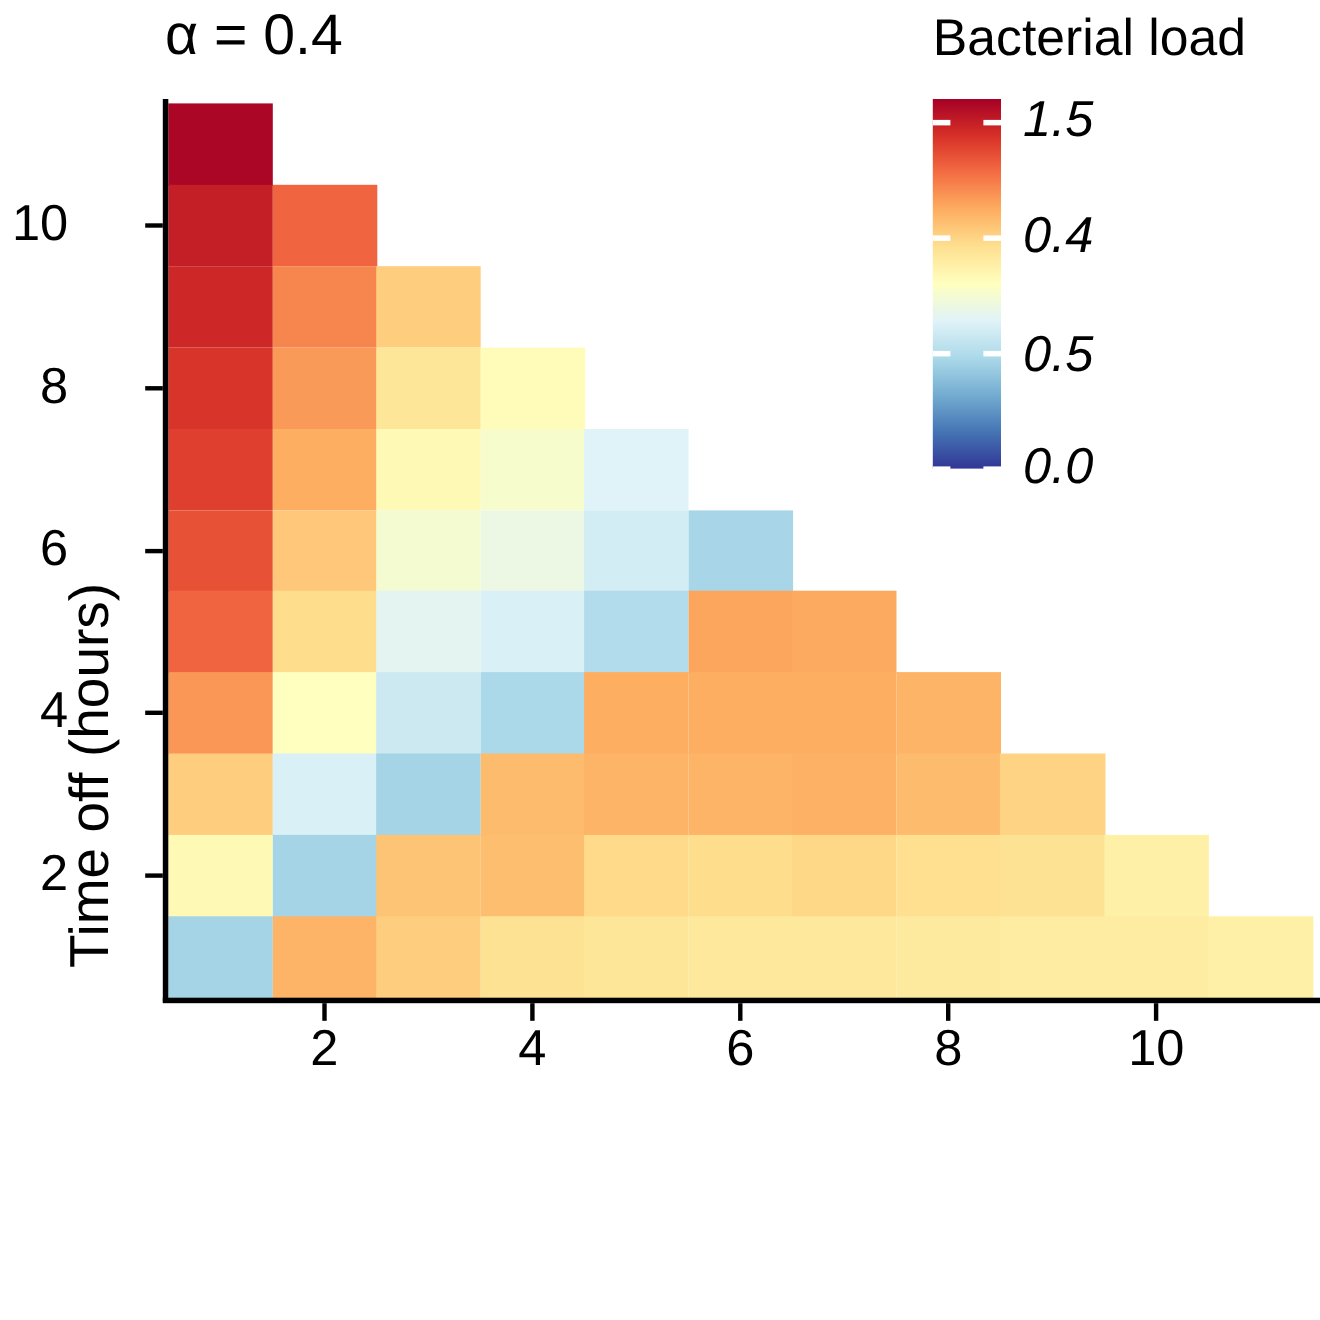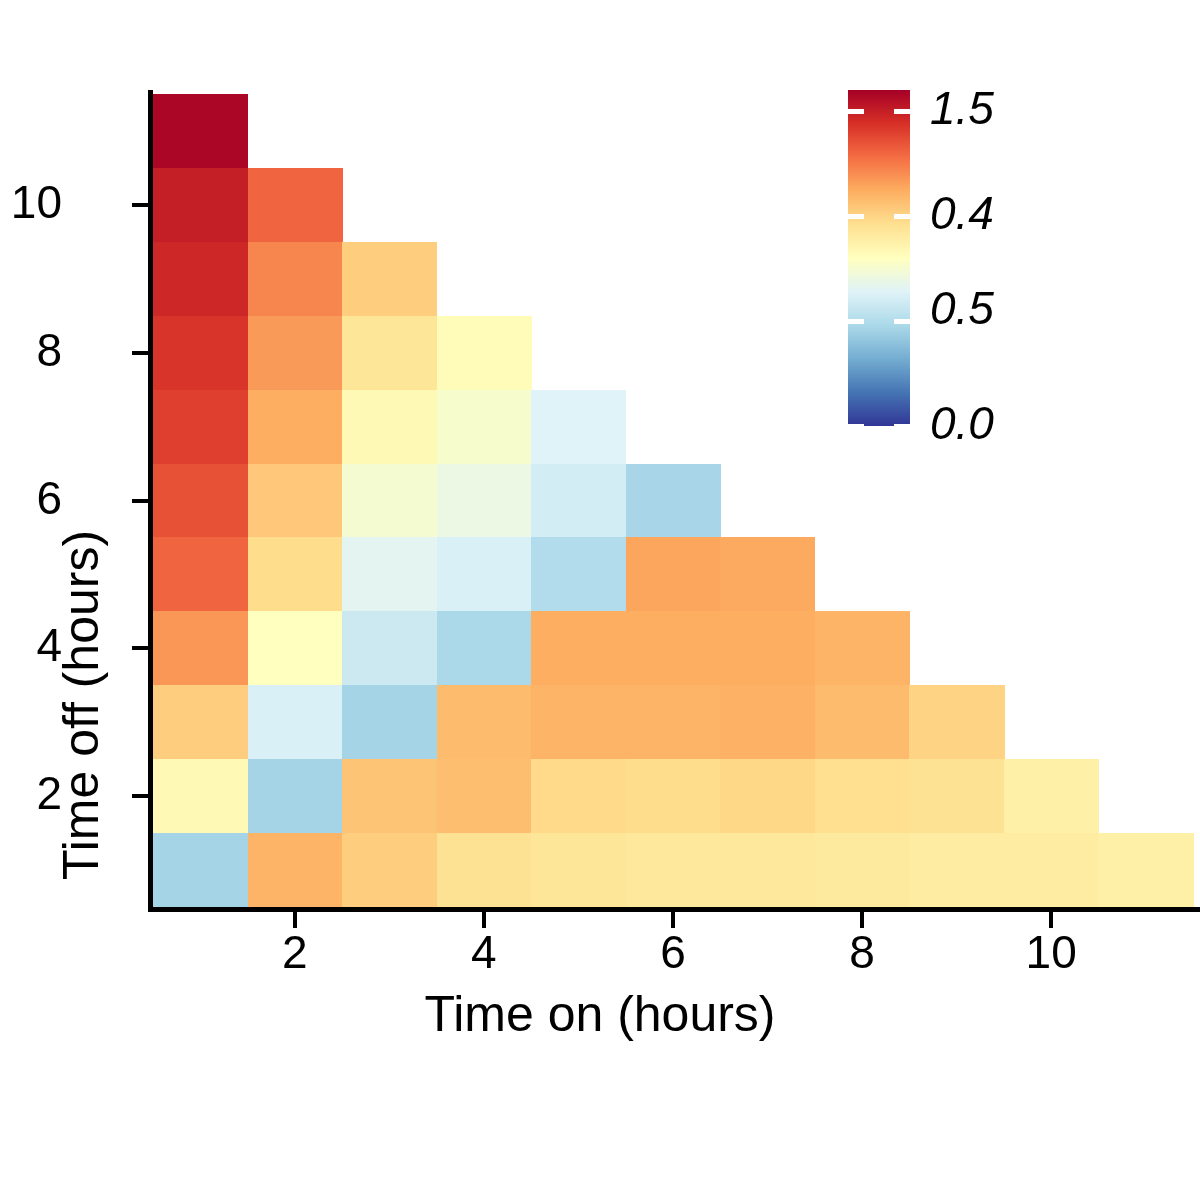--- a/index.html
+++ b/index.html
@@ -30,20 +30,21 @@
   .legend-title{position:absolute;left:848px;top:6px;font-size:47px;color:#000;white-space:nowrap;}
   #cbar{position:absolute;left:848px;top:90px;width:62px;height:336px;}
   .cbar-tick{position:absolute;height:5px;width:16px;background:#ffffff;}
   .cbar-lab{position:absolute;left:930px;font-size:46px;color:#000;white-space:nowrap;font-style:italic;}
 </style>
 </head>
 <body>
 
 <div id="root">
 
+  <div class="title">α = 0.4</div>
 
   <div id="panel">
     <div id="cells">
         <div class="cell" style="left: 0px; top: 0px; width: 95.1455px; height: 74.5091px; background: rgb(171, 6, 38);"></div>
         <div class="cell" style="left: 0px; top: 73.9091px; width: 95.1455px; height: 74.5091px; background: rgb(196, 30, 39);"></div>
         <div class="cell" style="left: 0px; top: 147.818px; width: 95.1455px; height: 74.5091px; background: rgb(206, 39, 39);"></div>
         <div class="cell" style="left: 0px; top: 221.727px; width: 95.1455px; height: 74.5091px; background: rgb(217, 52, 41);"></div>
         <div class="cell" style="left: 0px; top: 295.636px; width: 95.1455px; height: 74.5091px; background: rgb(222, 63, 46);"></div>
         <div class="cell" style="left: 0px; top: 369.545px; width: 95.1455px; height: 74.5091px; background: rgb(231, 82, 55);"></div>
         <div class="cell" style="left: 0px; top: 443.455px; width: 95.1455px; height: 74.5091px; background: rgb(240, 101, 64);"></div>
@@ -128,32 +129,32 @@
       <div class="tick-y" style="top: 646.318px;"></div>
       <div class="ylab" style="top: 618.318px;">4</div>
       <div class="tick-y" style="top: 498.5px;"></div>
       <div class="ylab" style="top: 470.5px;">6</div>
       <div class="tick-y" style="top: 350.682px;"></div>
       <div class="ylab" style="top: 322.682px;">8</div>
       <div class="tick-y" style="top: 202.864px;"></div>
       <div class="ylab" style="top: 174.864px;">10</div>
     </div>
 
-  <div class="axis-title-x">Time on (hours)</div>
   <div class="axis-title-y">Time off (hours)</div>
 
+  <div class="legend-title">Bacterial load</div>
   <div id="cbar" style="background: linear-gradient(rgb(165, 0, 38) 0%, rgb(215, 48, 39) 10%, rgb(244, 109, 67) 20%, rgb(253, 174, 97) 30%, rgb(254, 224, 144) 40%, rgb(255, 255, 191) 50%, rgb(224, 243, 248) 60%, rgb(171, 217, 233) 70%, rgb(116, 173, 209) 80%, rgb(69, 117, 180) 90%, rgb(49, 54, 149) 100%);"></div>
   <div id="cbar-labels">
       <div class="cbar-tick" style="top: 109px; left: 848px; position: absolute;"></div>
       <div class="cbar-tick" style="top: 109px; left: 894px; position: absolute;"></div>
       <div class="cbar-lab" style="top: 81px;">1.5</div>
       <div class="cbar-tick" style="top: 214px; left: 848px; position: absolute;"></div>
       <div class="cbar-tick" style="top: 214px; left: 894px; position: absolute;"></div>
       <div class="cbar-lab" style="top: 186px;">0.4</div>
       <div class="cbar-tick" style="top: 319px; left: 848px; position: absolute;"></div>
       <div class="cbar-tick" style="top: 319px; left: 894px; position: absolute;"></div>
-      <div class="cbar-lab" style="top: 281px;">0.5</div>
+      <div class="cbar-lab" style="top: 294px;">0.5</div>
       <div class="cbar-tick" style="top: 424px; left: 848px; position: absolute;"></div>
       <div class="cbar-tick" style="top: 424px; left: 894px; position: absolute;"></div>
       <div class="cbar-lab" style="top: 396px;">0.0</div>
     </div>
 
 </div>
 
 </body></html>

